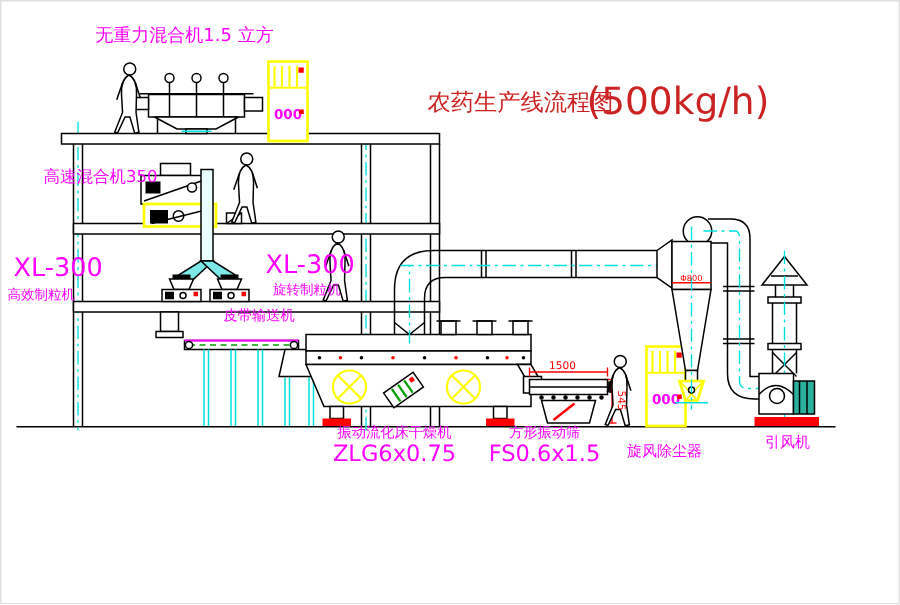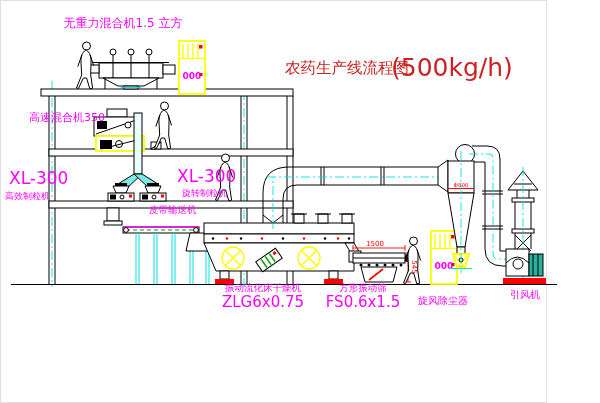--- a/index.html
+++ b/index.html
@@ -1,16 +1,16 @@
 <!DOCTYPE html>
 <html><head>
 <meta charset="utf-8">
 <style>
   html,body{margin:0;padding:0;background:#fff;}
-  .stage{position:relative;width:547px;height:403px;background:#ffffff;border:1px solid #e0e0e0;box-sizing:border-box;
+  .stage{position:relative;width:600px;height:403px;background:#ffffff;border:1px solid #e0e0e0;box-sizing:border-box;
          font-family:"DejaVu Sans",sans-serif;}
   svg{display:block}
   .blk{stroke:#000;fill:none;stroke-width:1}
   .blkf{fill:#fff;stroke:#000;stroke-width:1}
   .cyn{stroke:#00e0e0;fill:none;stroke-width:1}
   .cl{stroke:#00e0e0;fill:none;stroke-width:0.9;stroke-dasharray:9 3 2 3}
   .red{stroke:#ff0000;fill:none;stroke-width:0.9}
   .lbl{fill:#ff00ff;font-family:"DejaVu Sans",sans-serif}
   .ttl{fill:#cc2222;font-family:"DejaVu Sans",sans-serif}
   .dim{fill:#ff0000;font-family:"DejaVu Sans",sans-serif}

